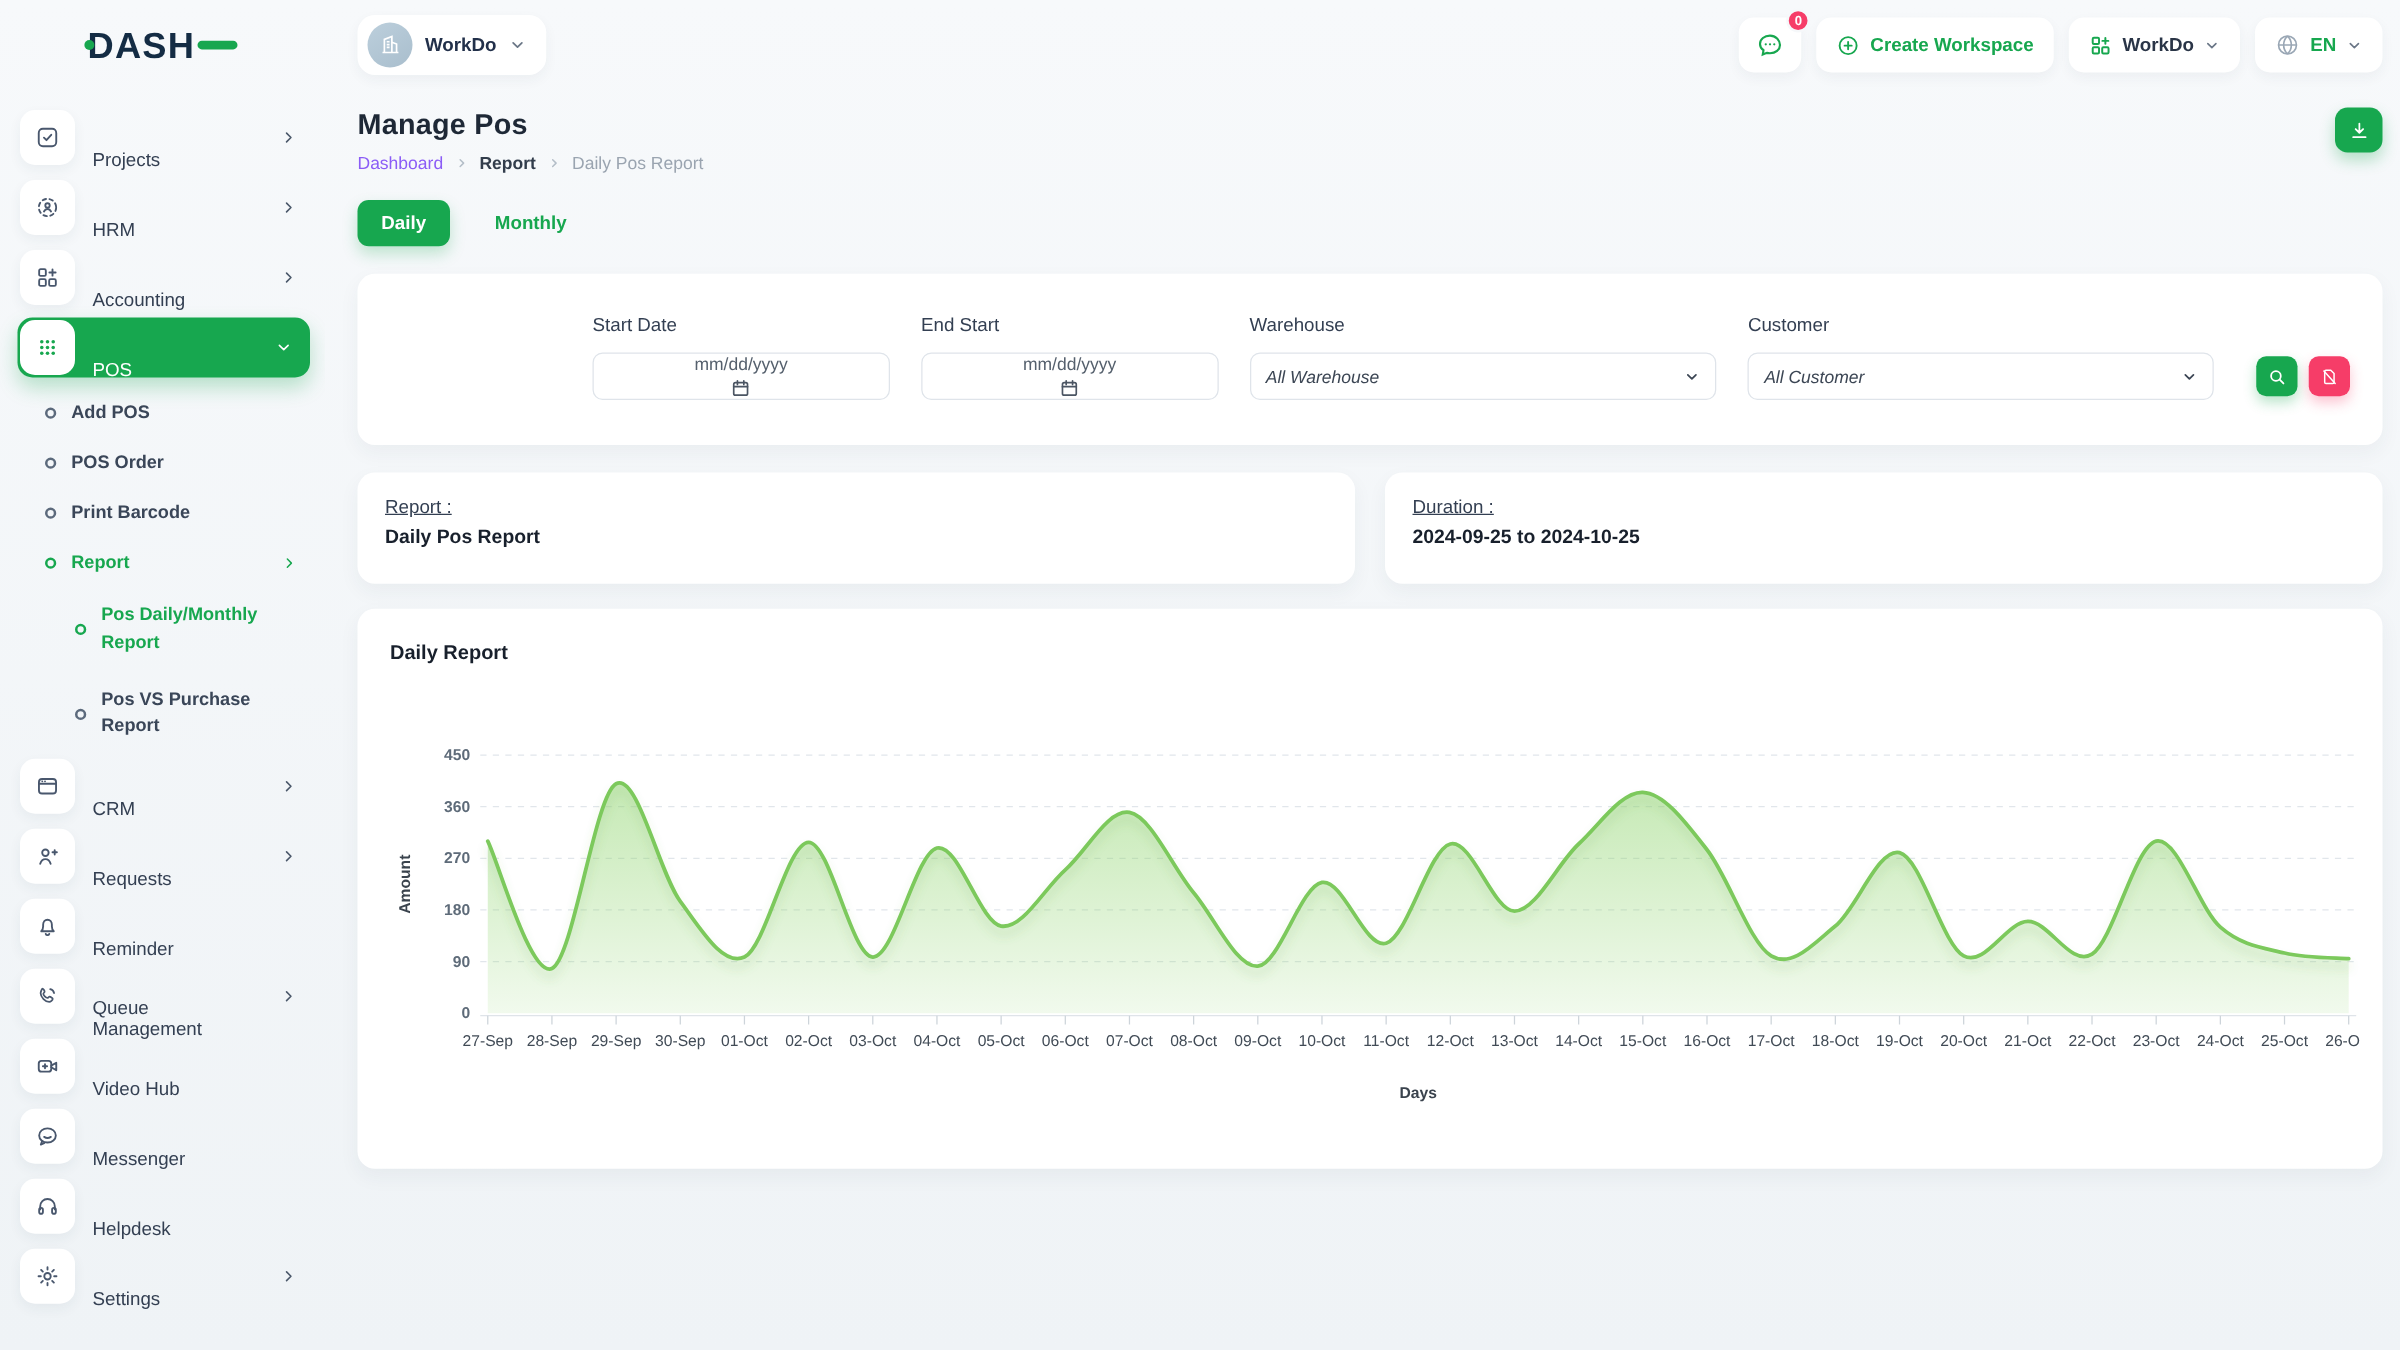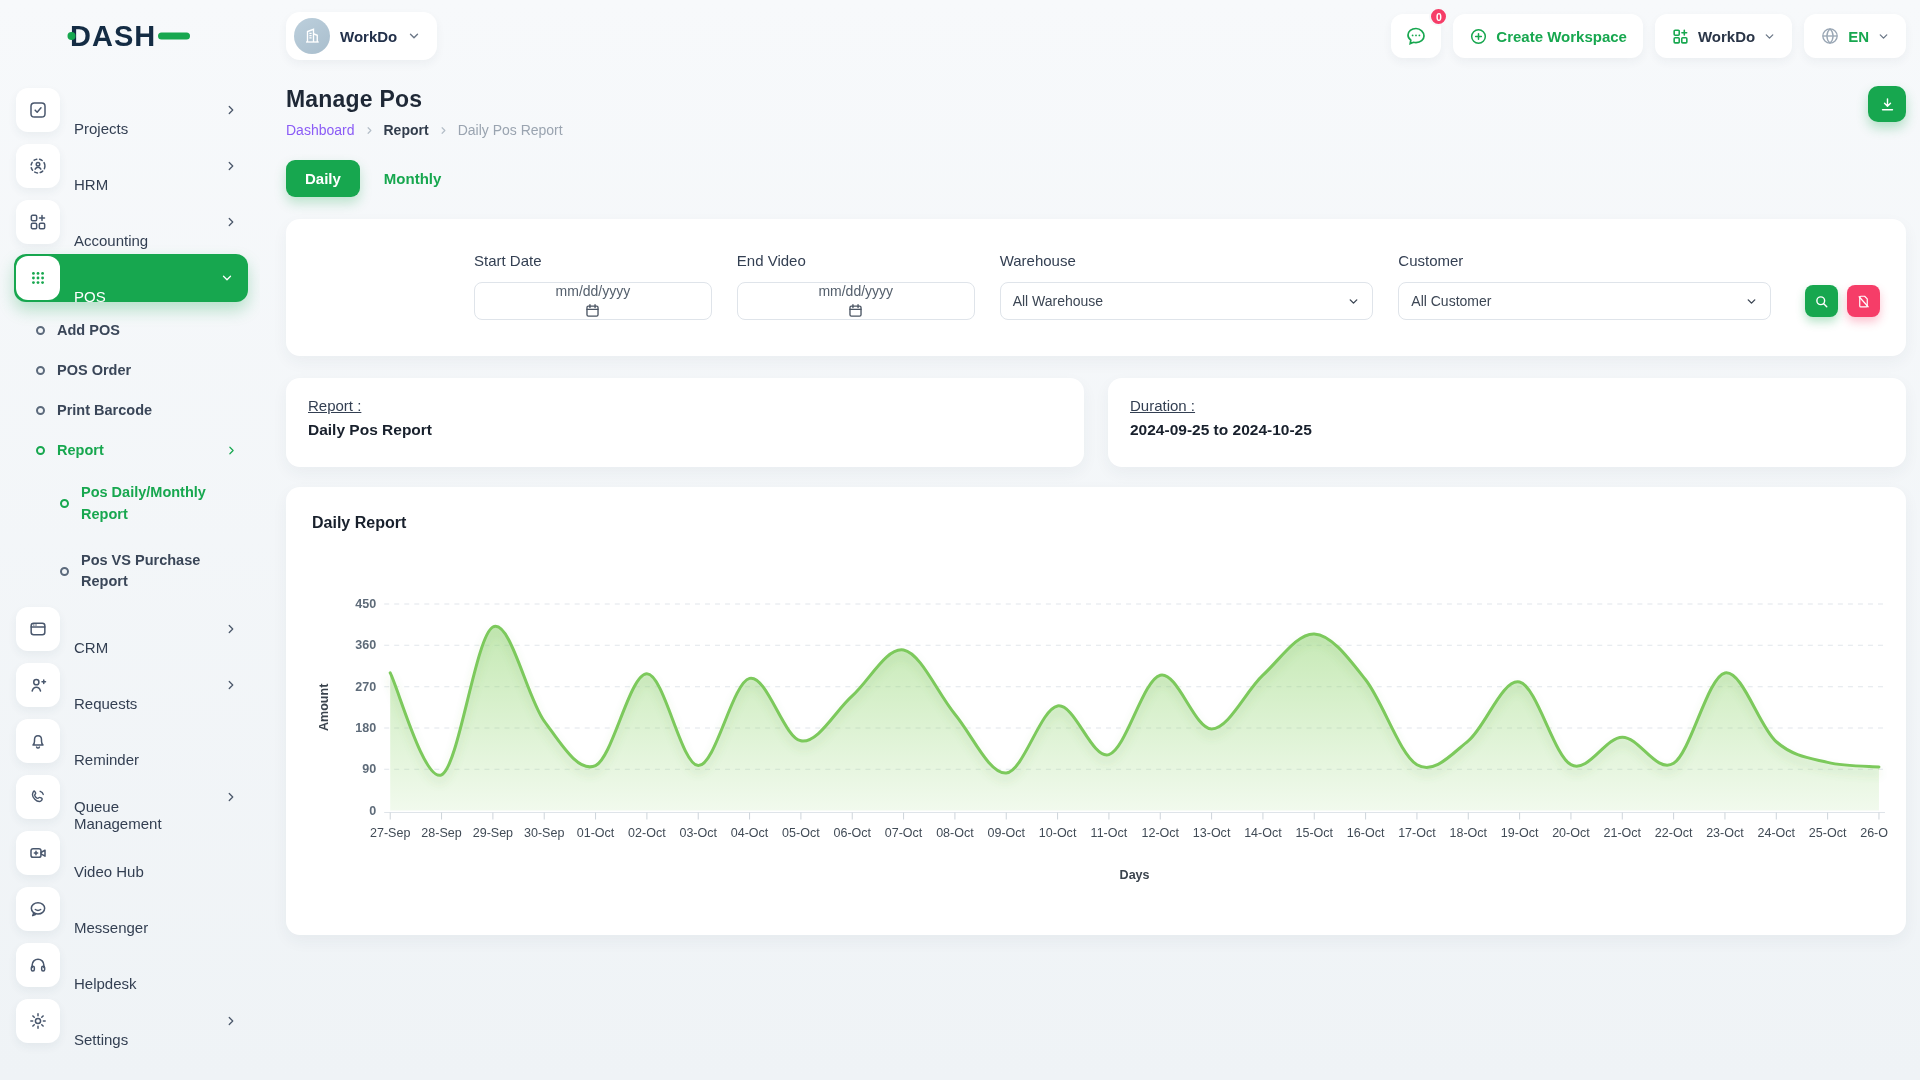--- a/index.html
+++ b/index.html
@@ -64,37 +64,37 @@
   .content { flex:1; min-width:0; padding:14px 14px 0 26px; position:relative; }
   .title-row { display:flex; align-items:flex-start; }
   .page-title { font-size:23px; font-weight:700; color:#1e2836; letter-spacing:.2px; }
   .breadcrumb { display:flex; align-items:center; gap:9px; margin-top:9px; font-size:14px; }
   .breadcrumb .bc-home { color:#8b5cf6; cursor:pointer; }
   .breadcrumb .bc-mid { color:#323d4c; font-weight:600; cursor:pointer; }
   .breadcrumb .bc-cur { color:#9aa4b0; }
   .dl-btn { margin-left:auto; width:38px; height:36px; border:none; border-radius:10px; background:#17a74f;
             color:#fff; display:flex; align-items:center; justify-content:center; cursor:pointer;
             box-shadow:0 6px 12px rgba(23,167,79,.3); }
-  .tabs-row { display:flex; align-items:center; gap:16px; margin-top:22px; }
+  .tabs-row { display:flex; align-items:center; gap:28px; margin-top:22px; }
   .tab-daily { background:#17a74f; color:#fff; border:none; border-radius:9px; padding:10px 19px;
                font-size:15px; font-weight:600; cursor:pointer; font-family:inherit;
                box-shadow:0 6px 12px rgba(23,167,79,.25); }
   .tab-monthly { background:transparent; color:#17a74f; border:none; padding:10px 8px; font-size:15px;
                  font-weight:600; cursor:pointer; font-family:inherit; }
 
   .card { background:#fff; border-radius:14px; box-shadow:0 6px 16px rgba(46,63,85,.05); }
 
   .filter-card { margin-top:22px; padding:33px 26px 36px 188px; display:flex; align-items:flex-end; }
   .field { display:flex; flex-direction:column; }
   .field .f-label { font-size:15px; color:#333f52; font-weight:500; margin-bottom:13px; }
   .f-input { height:38px; border:1px solid #dfe4ea; border-radius:8px; background:#fff; display:flex;
              align-items:center; padding:0 11px; font-size:14px; color:#55606d; cursor:text;flex-direction:column; }
   .f-input .ph { flex:1; color:#55606d; }
   .f-select { height:38px; border:1px solid #dfe4ea; border-radius:8px; background:#fff; display:flex;
-              align-items:center; padding:0 12px; font-size:14px; color:#3c4654; cursor:pointer; }
+              align-items:center; padding:0 12px; font-size:14px; color:#3c4654; cursor:pointer;font-style:italic; }
   .f-select .val { flex:1; }
   .w-date { width:238px; }
   .w-ware { width:374px; }
   .w-cust { width:373px; }
   .gap24 { width:25px; flex:0 0 25px; }
   .filter-actions { display:flex; gap:9px; margin-left:34px; margin-bottom:3px; }
   .sq-btn { width:33px; height:32px; border:none; border-radius:8px; display:flex; align-items:center;
             justify-content:center; color:#fff; cursor:pointer; }
   .sq-btn.green { background:#17a74f; box-shadow:0 5px 10px rgba(23,167,79,.3); }
   .sq-btn.pink { background:#f63d68; box-shadow:0 5px 10px rgba(246,61,104,.3); }
@@ -411,21 +411,21 @@
           <div class="f-input">
             <span class="ph">mm/dd/yyyy</span>
             <svg width="17" height="17" viewBox="0 0 24 24" fill="none" stroke="#4b5563" stroke-width="1.9" stroke-linecap="round">
                 <rect x="4.2" y="5.8" width="15.6" height="14.2" rx="2"></rect>
                 <path d="M4.2 10.4h15.6M8.4 3.8v4M15.6 3.8v4"></path>
               </svg>
           </div>
         </div>
         <span class="gap24"></span>
         <div class="field w-date">
-          <span class="f-label">End Video</span>
+          <span class="f-label">End Start</span>
           <div class="f-input">
             <span class="ph">mm/dd/yyyy</span>
             <svg width="17" height="17" viewBox="0 0 24 24" fill="none" stroke="#4b5563" stroke-width="1.9" stroke-linecap="round">
                 <rect x="4.2" y="5.8" width="15.6" height="14.2" rx="2"></rect>
                 <path d="M4.2 10.4h15.6M8.4 3.8v4M15.6 3.8v4"></path>
               </svg>
           </div>
         </div>
         <span class="gap24"></span>
         <div class="field w-ware">

